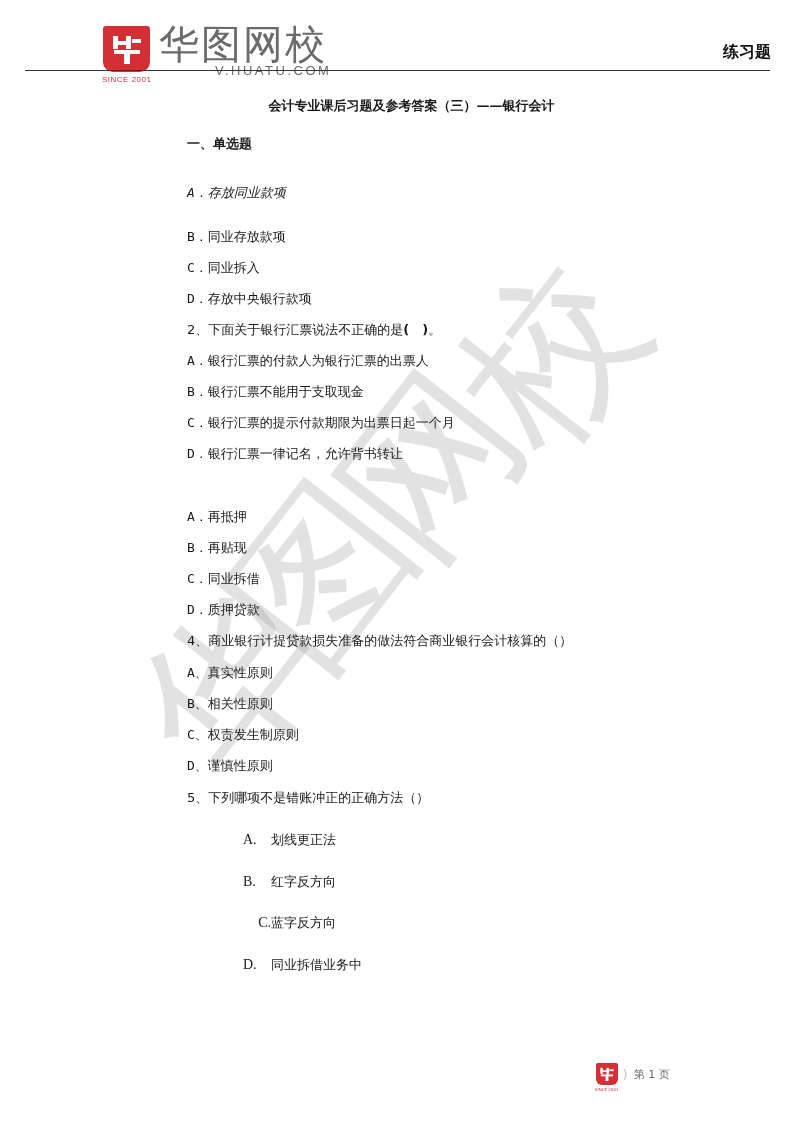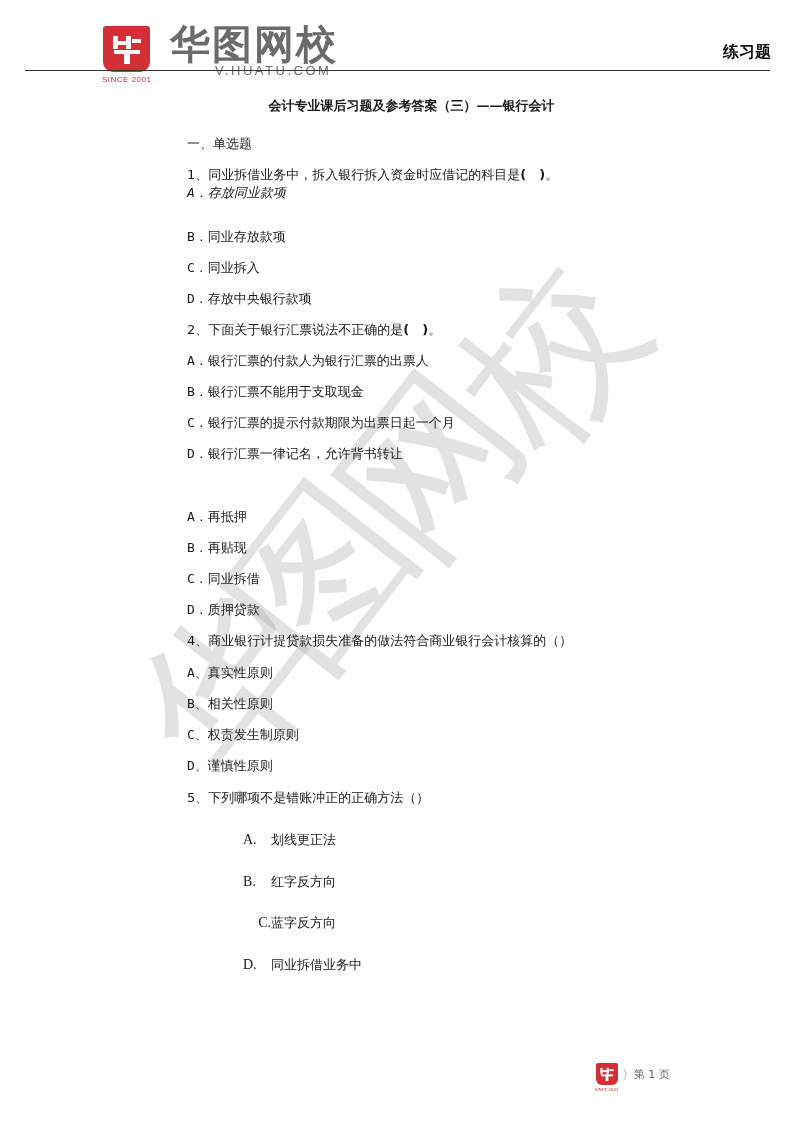--- a/index.html
+++ b/index.html
@@ -11,21 +11,21 @@
       position: absolute; left: 103px; top: 26px; width: 47px; height: 46px;
       background: #d32f35; border-radius: 3px 3px 10px 10px;
       display: flex; align-items: center; justify-content: center;
     }
     .logo-mark svg { display: block; }
     .logo-since {
       position: absolute; left: 102px; top: 75px; font-size: 8px; color: #c8353b;
       letter-spacing: 0.5px; font-family: "Liberation Sans", sans-serif;
     }
     .logo-cn {
-      position: absolute; left: 170px; top: 20px; font-size: 40px; font-weight: bold;
+      position: absolute; left: 159px; top: 20px; font-size: 40px; font-weight: normal;
       color: #6b6b6b; letter-spacing: 2px; line-height: 48px;
       font-family: "DejaVu Sans", sans-serif;
     }
     .logo-url {
       position: absolute; left: 215px; top: 63px; font-size: 13px; color: #6b6b6b;
       letter-spacing: 2.5px; font-family: "Liberation Sans", sans-serif;
     }
     .header-rule {
       position: absolute; left: 25px; top: 70px; width: 745px; height: 1px; background: #333;
     }
@@ -40,21 +40,21 @@
     .watermark span {
       position: absolute; font-size: 170px; color: rgba(150,150,150,0.28);
       font-family: "DejaVu Serif", serif; transform: rotate(-52deg); line-height: 1;
     }
 
     .content { position: absolute; left: 0; top: 0; width: 703px; height: 1122px; z-index: 1; }
     .doc-title {
       position: absolute; left: 0; width: 793px; top: 97px; text-align: center;
       font-size: 13px; font-weight: bold; padding-left: 30px;
     }
-    .section-title { position: absolute; left: 187px; top: 135px; font-size: 13px; font-weight: normal; }
+    .section-title { position: absolute; left: 187px; top: 135px; font-size: 13px; font-weight: bold; }
 
     .line { position: absolute; left: 187px; font-size: 13px; line-height: 18px; white-space: nowrap; font-family: "DejaVu Sans", sans-serif; }
     .line .paren { font-weight: bold; }
     .opt { font-family: "DejaVu Sans Mono", monospace; }
     .serif-opt {
       position: absolute; left: 243px; font-size: 13px; line-height: 18px; white-space: nowrap;
       font-family: "DejaVu Serif", serif;
     }
     .serif-opt .letter { display: inline-block; width: 28px; font-family: "Liberation Serif", serif; font-size: 14px; }
 
@@ -92,23 +92,20 @@
   <span style="left:-70px; top:300px;">华</span>
   <span style="left:20px; top:190px;">图</span>
   <span style="left:130px; top:80px;">网</span>
   <span style="left:250px; top:-30px;">校</span>
 </div>
 
 <div class="content">
   <div class="doc-title">会计专业课后习题及参考答案（三）——银行会计</div>
   <div class="section-title">一、单选题</div>
 
-  <div class="line" style="top:166px;">
-    <span>1、同业拆借业务中，拆入银行拆入资金时应借记的科目是</span><span class="paren">(　)</span><span>。</span>
-  </div>
   <div class="line opt" style="top:184px;font-style:italic;">A．存放同业款项</div>
   <div class="line opt" style="top:228px;">B．同业存放款项</div>
   <div class="line opt" style="top:259px;">C．同业拆入</div>
   <div class="line opt" style="top:290px;">D．存放中央银行款项</div>
 
   <div class="line" style="top:321px;">
     <span>2、下面关于银行汇票说法不正确的是</span><span class="paren">(　)</span><span>。</span>
   </div>
   <div class="line opt" style="top:352px;">A．银行汇票的付款人为银行汇票的出票人</div>
   <div class="line opt" style="top:383px;">B．银行汇票不能用于支取现金</div>

